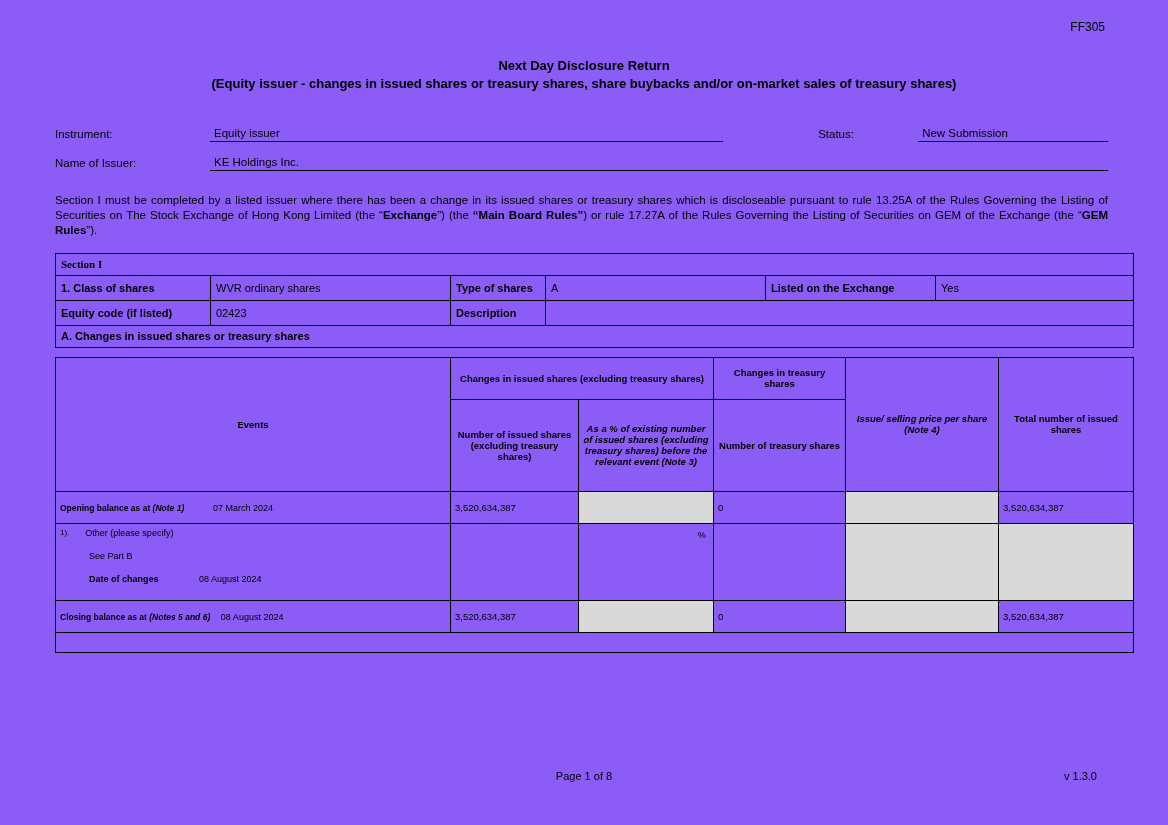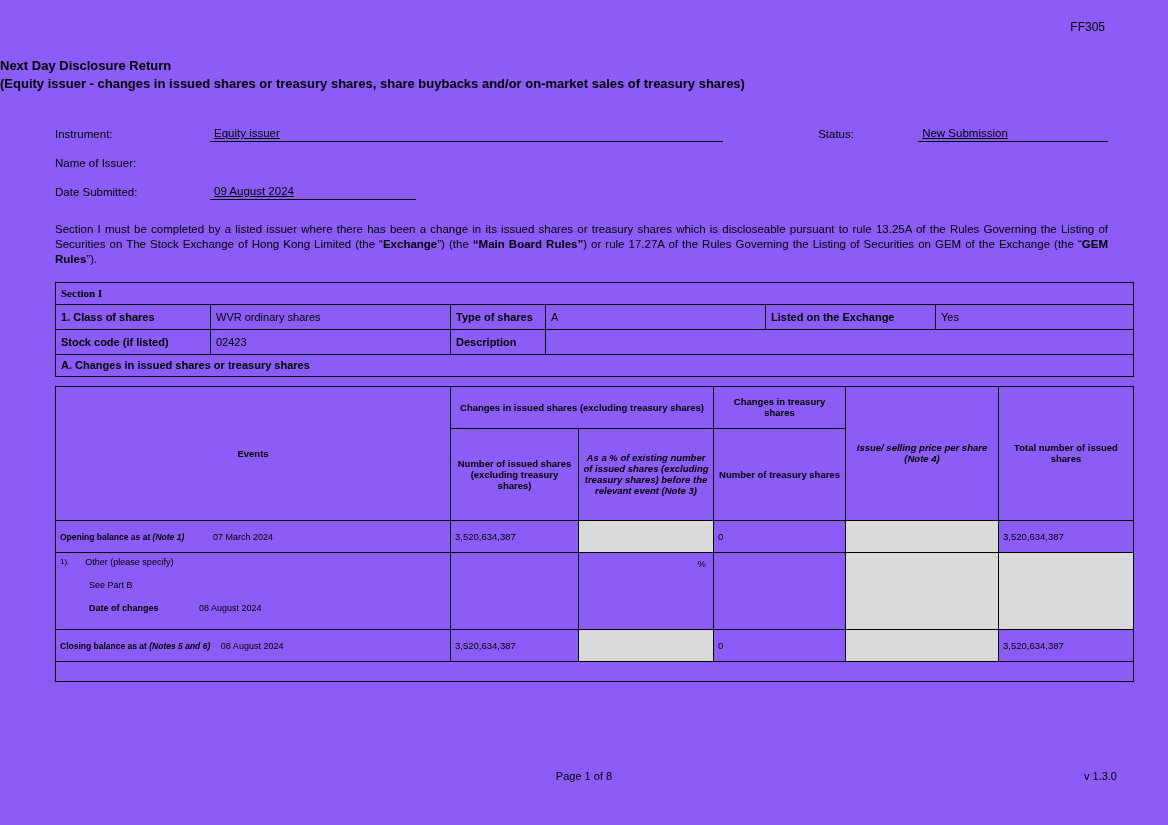--- a/index.html
+++ b/index.html
@@ -8,28 +8,28 @@
     font-family:"Liberation Sans", sans-serif;
     color:#000;
     width:1168px; height:825px;
     overflow:hidden;
   }
   .page { position:relative; width:1168px; height:825px; background:#8b5cf6; }
   .content { margin:0 60px 0 30px;padding-left:25px; }
 
   .form-code { text-align:right; padding:20px 63px 0 0; font-size:12px; }
 
-  .title-block { margin-top:24px; }
+  .title-block { margin-top:24px; text-align:center; }
   .title { font-size:13px; font-weight:bold; }
   .subtitle { font-size:13px; font-weight:bold; margin-top:3px; }
 
   .meta { margin-top:22px; font-size:11.5px; }
   .meta-row { display:flex; align-items:flex-end; height:29px; }
   .meta-label { width:155px; flex:0 0 auto; padding-bottom:2px; }
-  .u { border-bottom:1px solid #000; padding:0 0 2px 4px;text-decoration:underline; }
+  .u { border-bottom:1px solid #000; padding:0 0 2px 4px; }
   .val-instrument { width:530px; }
   .status-label { width:100px; margin-left:95px; }
   .val-status { width:196px; }
   .val-issuer { width:923px; }
   .val-date { width:206px; }
 
   .intro { margin-top:22px; font-size:11.5px; line-height:1.32; text-align:justify; }
   .intro .b { font-weight:bold; }
   .b { font-weight:bold; }
 
@@ -67,21 +67,21 @@
   .other-line2 { font-size:9px; margin:13px 0 0 29px; }
   .other-line3 { font-size:9px; margin:13px 0 0 29px; }
   .other-line3 .b { font-size:9px; }
   .other-date { margin-left:38px; }
   .pct-cell { text-align:right; vertical-align:top !important; padding:5px 7px !important; }
 
   .row-empty td { height:20px; }
 
   .footer { position:absolute; left:0; bottom:55px; width:100%; font-size:11px; }
   .footer-page { position:absolute; width:100%; text-align:center; }
-  .footer-version { position:absolute; right:51px; }
+  .footer-version { position:absolute; right:71px; }
 </style>
 </head>
 <body>
 
 <div class="page">
 
   <div class="form-code">FF305</div>
 
   <div class="title-block">
     <div class="title">Next Day Disclosure Return</div>
@@ -92,24 +92,21 @@
 
     <div class="meta">
       <div class="meta-row">
         <span class="meta-label">Instrument:</span>
         <span class="u val-instrument">Equity issuer</span>
         <span class="meta-label status-label">Status:</span>
         <span class="u val-status">New Submission</span>
       </div>
       <div class="meta-row">
         <span class="meta-label">Name of Issuer:</span>
-      </div>
-      <div class="meta-row">
-        <span class="meta-label">Date Submitted:</span>
-        <span class="u val-date">09 August 2024</span>
+        <span class="u val-issuer">KE Holdings Inc.</span>
       </div>
     </div>
 
     <p class="intro"><span>Section I must be completed by a listed issuer where there has been a change in its issued shares or treasury shares which is discloseable pursuant to rule 13.25A of the Rules Governing the Listing of Securities on The Stock Exchange of Hong Kong Limited (the “</span><span class="b">Exchange</span><span>”) (the </span><span class="b">“Main Board Rules”</span><span>) or rule 17.27A of the Rules Governing the Listing of Securities on GEM of the Exchange (the “</span><span class="b">GEM Rules</span><span>”).</span></p>
 
     <table class="sec1-table">
       <colgroup>
         <col style="width:155px">
           <col style="width:240px">
           <col style="width:95px">
@@ -123,21 +120,21 @@
         </tr>
         <tr class="sec1-row">
           <td class="sec1-label">1. Class of shares</td>
           <td>WVR ordinary shares</td>
           <td class="sec1-label">Type of shares</td>
           <td>A</td>
           <td class="sec1-label">Listed on the Exchange</td>
           <td>Yes</td>
         </tr>
         <tr class="sec1-row">
-          <td class="sec1-label">Stock code (if listed)</td>
+          <td class="sec1-label">Equity code (if listed)</td>
           <td>02423</td>
           <td class="sec1-label">Description</td>
           <td colspan="3"></td>
         </tr>
         <tr class="partA-row">
           <td colspan="6">A. Changes in issued shares or treasury shares</td>
         </tr>
       </tbody>
     </table>
 

